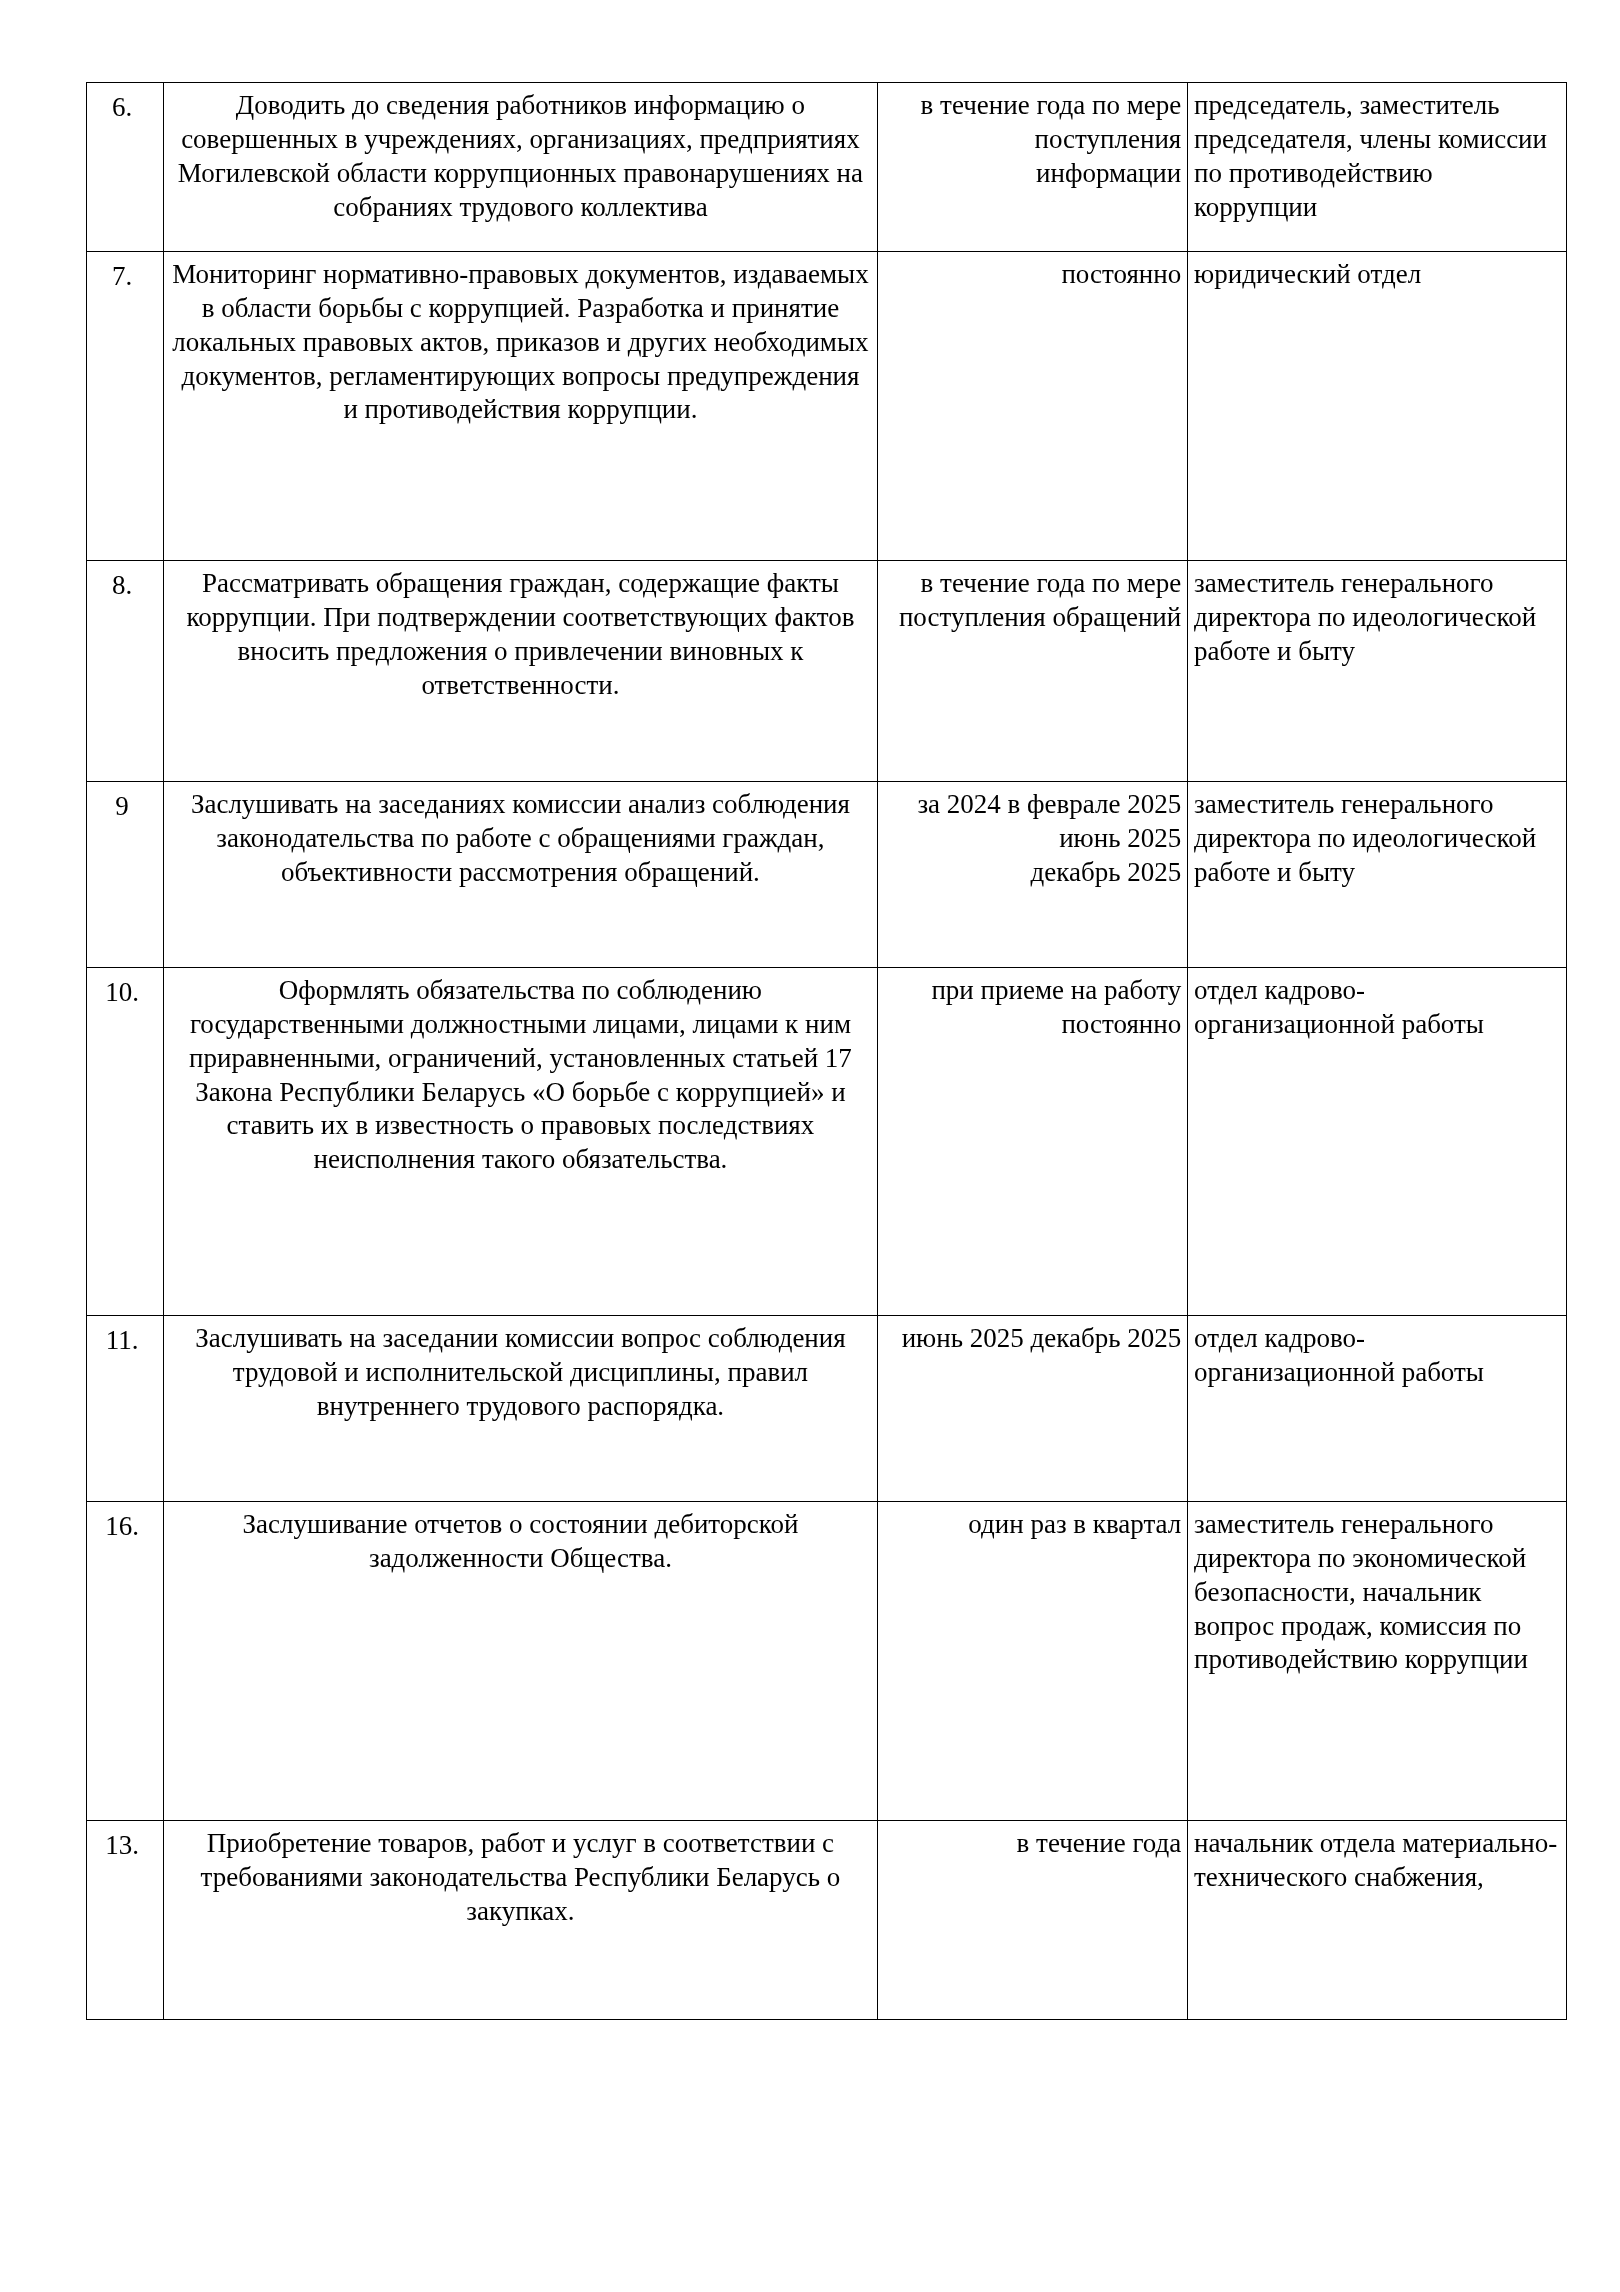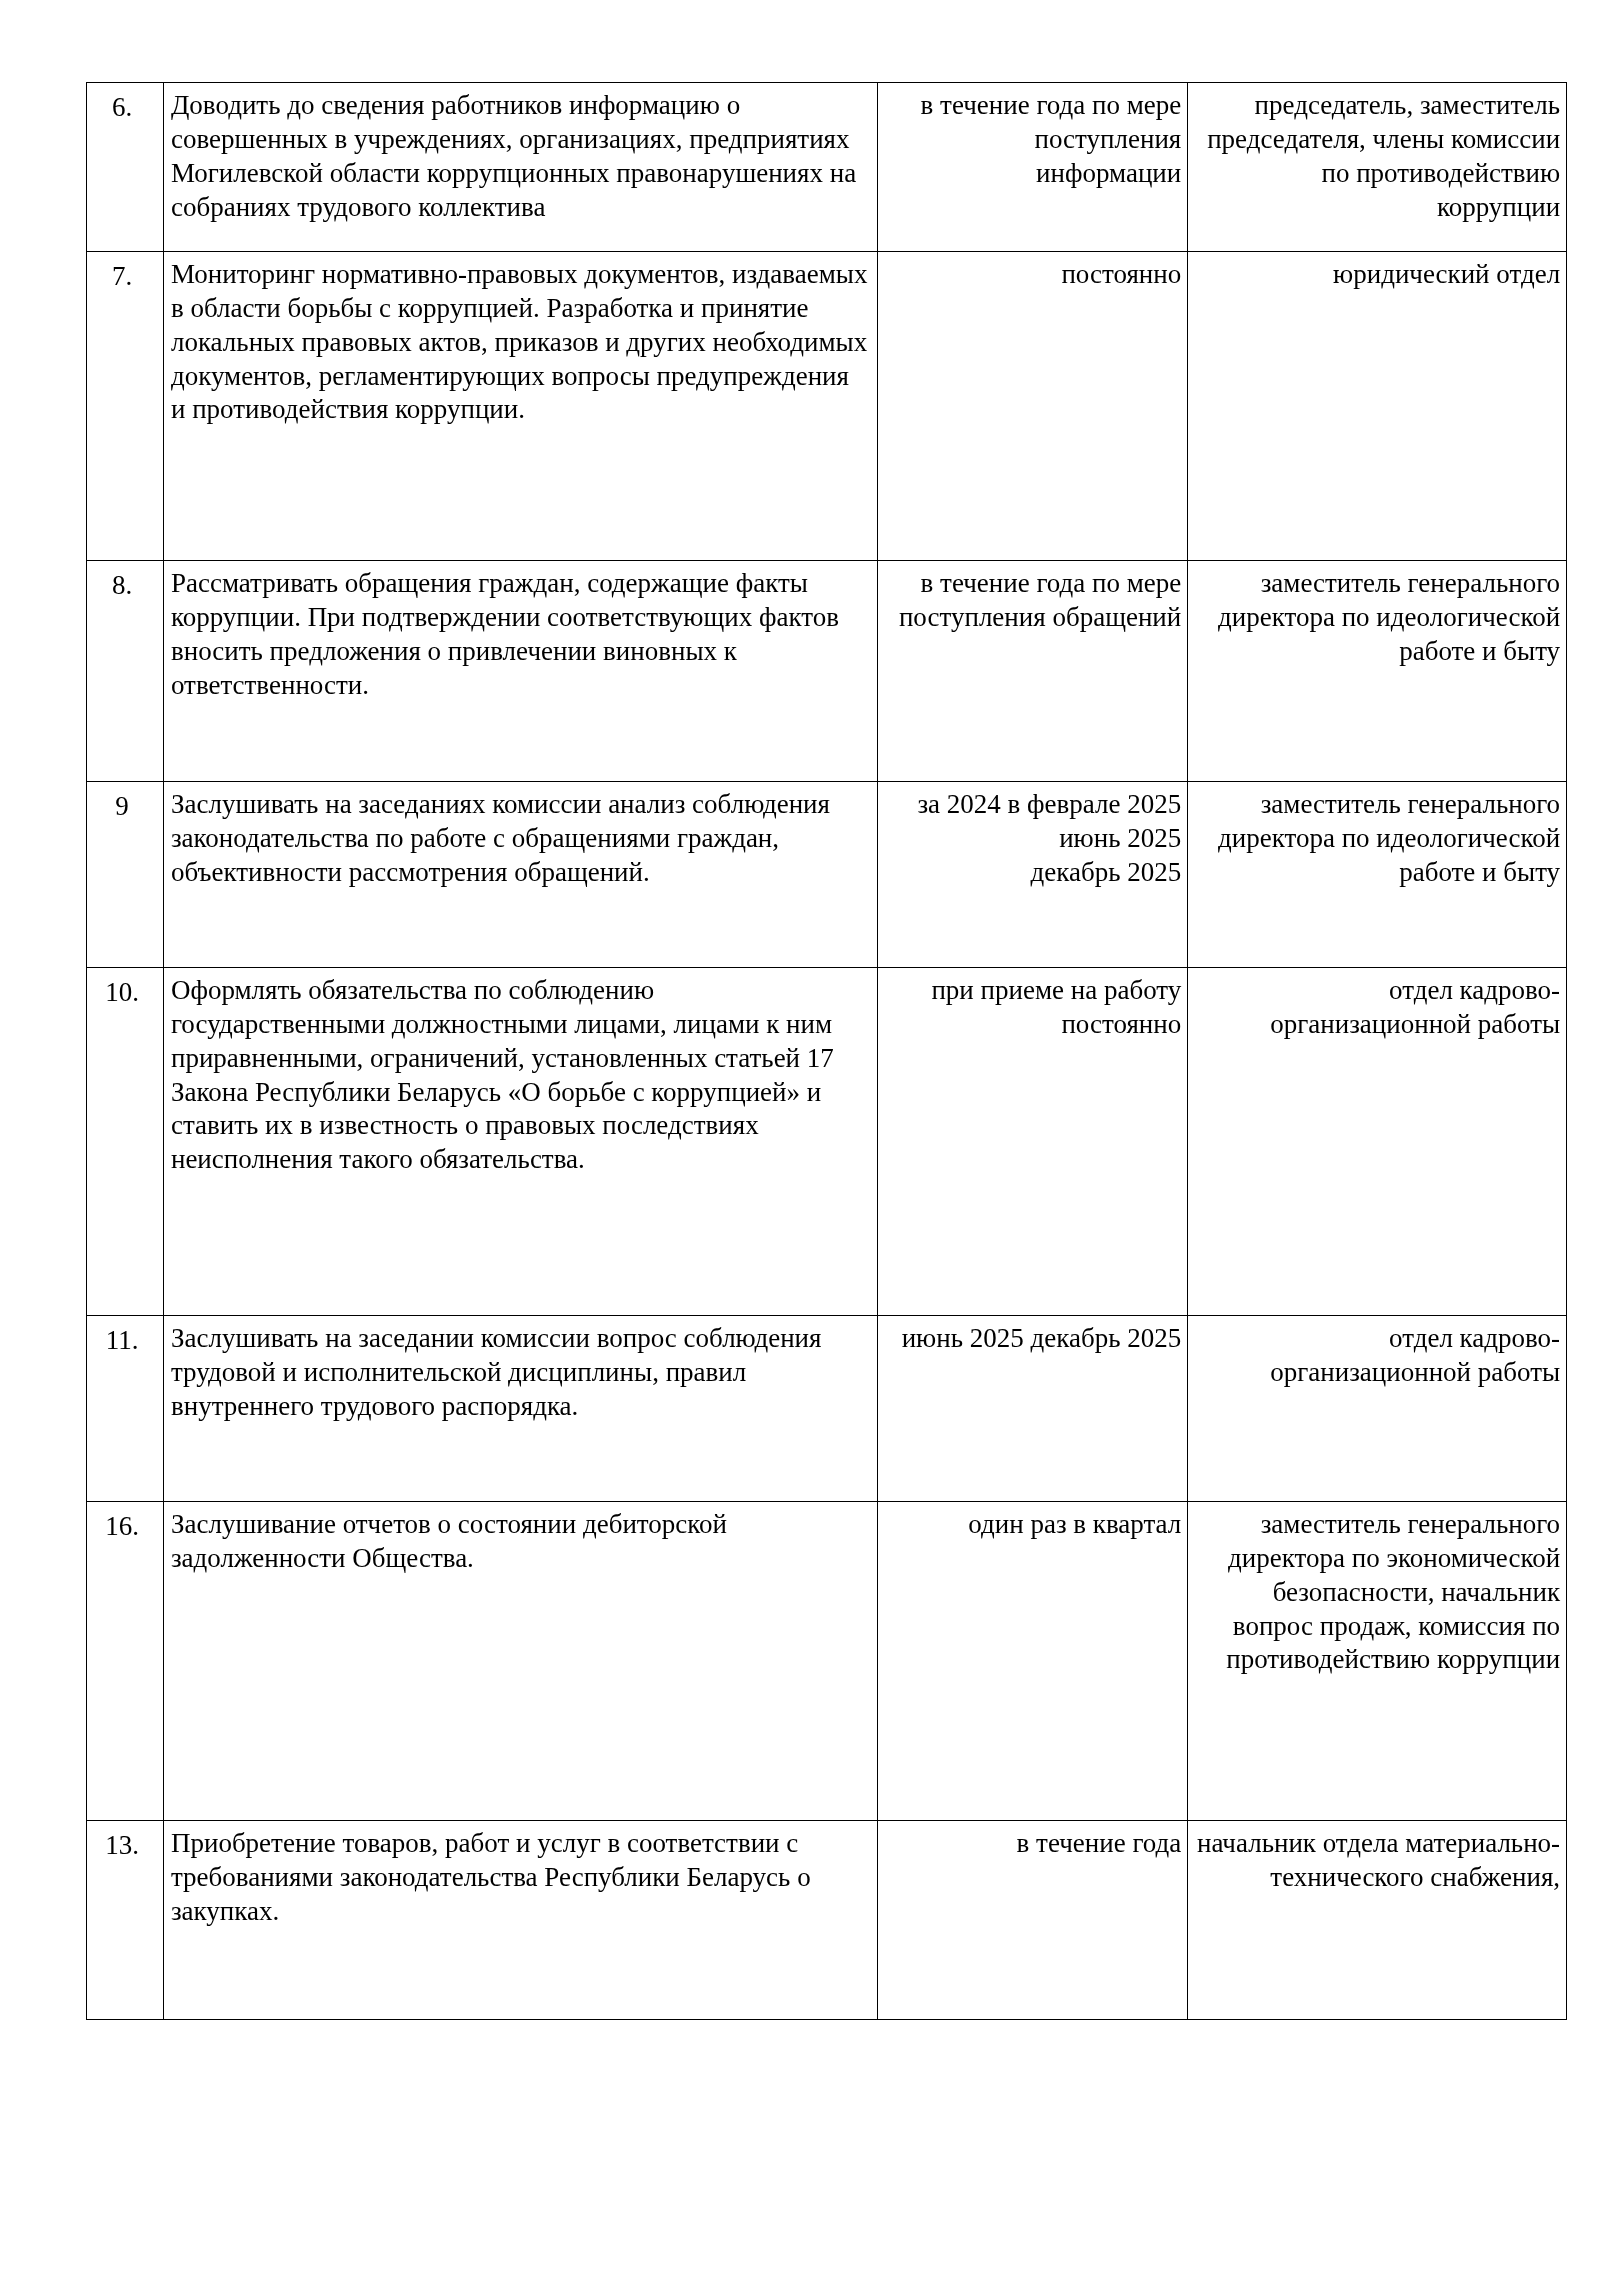--- a/index.html
+++ b/index.html
@@ -39,31 +39,31 @@
     font-size: 27px;
     line-height: 1.255;
     box-sizing: border-box;
   }
   td.num {
     text-align: center;
     padding-top: 7.8px;
     padding-right: 9.8px;
   }
   td.measure {
-    text-align: left;
+    text-align: center;
     padding-left: 6.9px;
     padding-right: 6.9px;
   }
   td.term {
     text-align: right;
     padding-left: 5.9px;
     padding-right: 5.9px;
   }
   td.resp {
-    text-align: right;
+    text-align: left;
     padding-left: 5.9px;
     padding-right: 5.9px;
   }
   .cellwrap { white-space: pre-line; }
 </style>
 </head>
 <body>
 
 <div class="page">
   <table class="doc-table">

